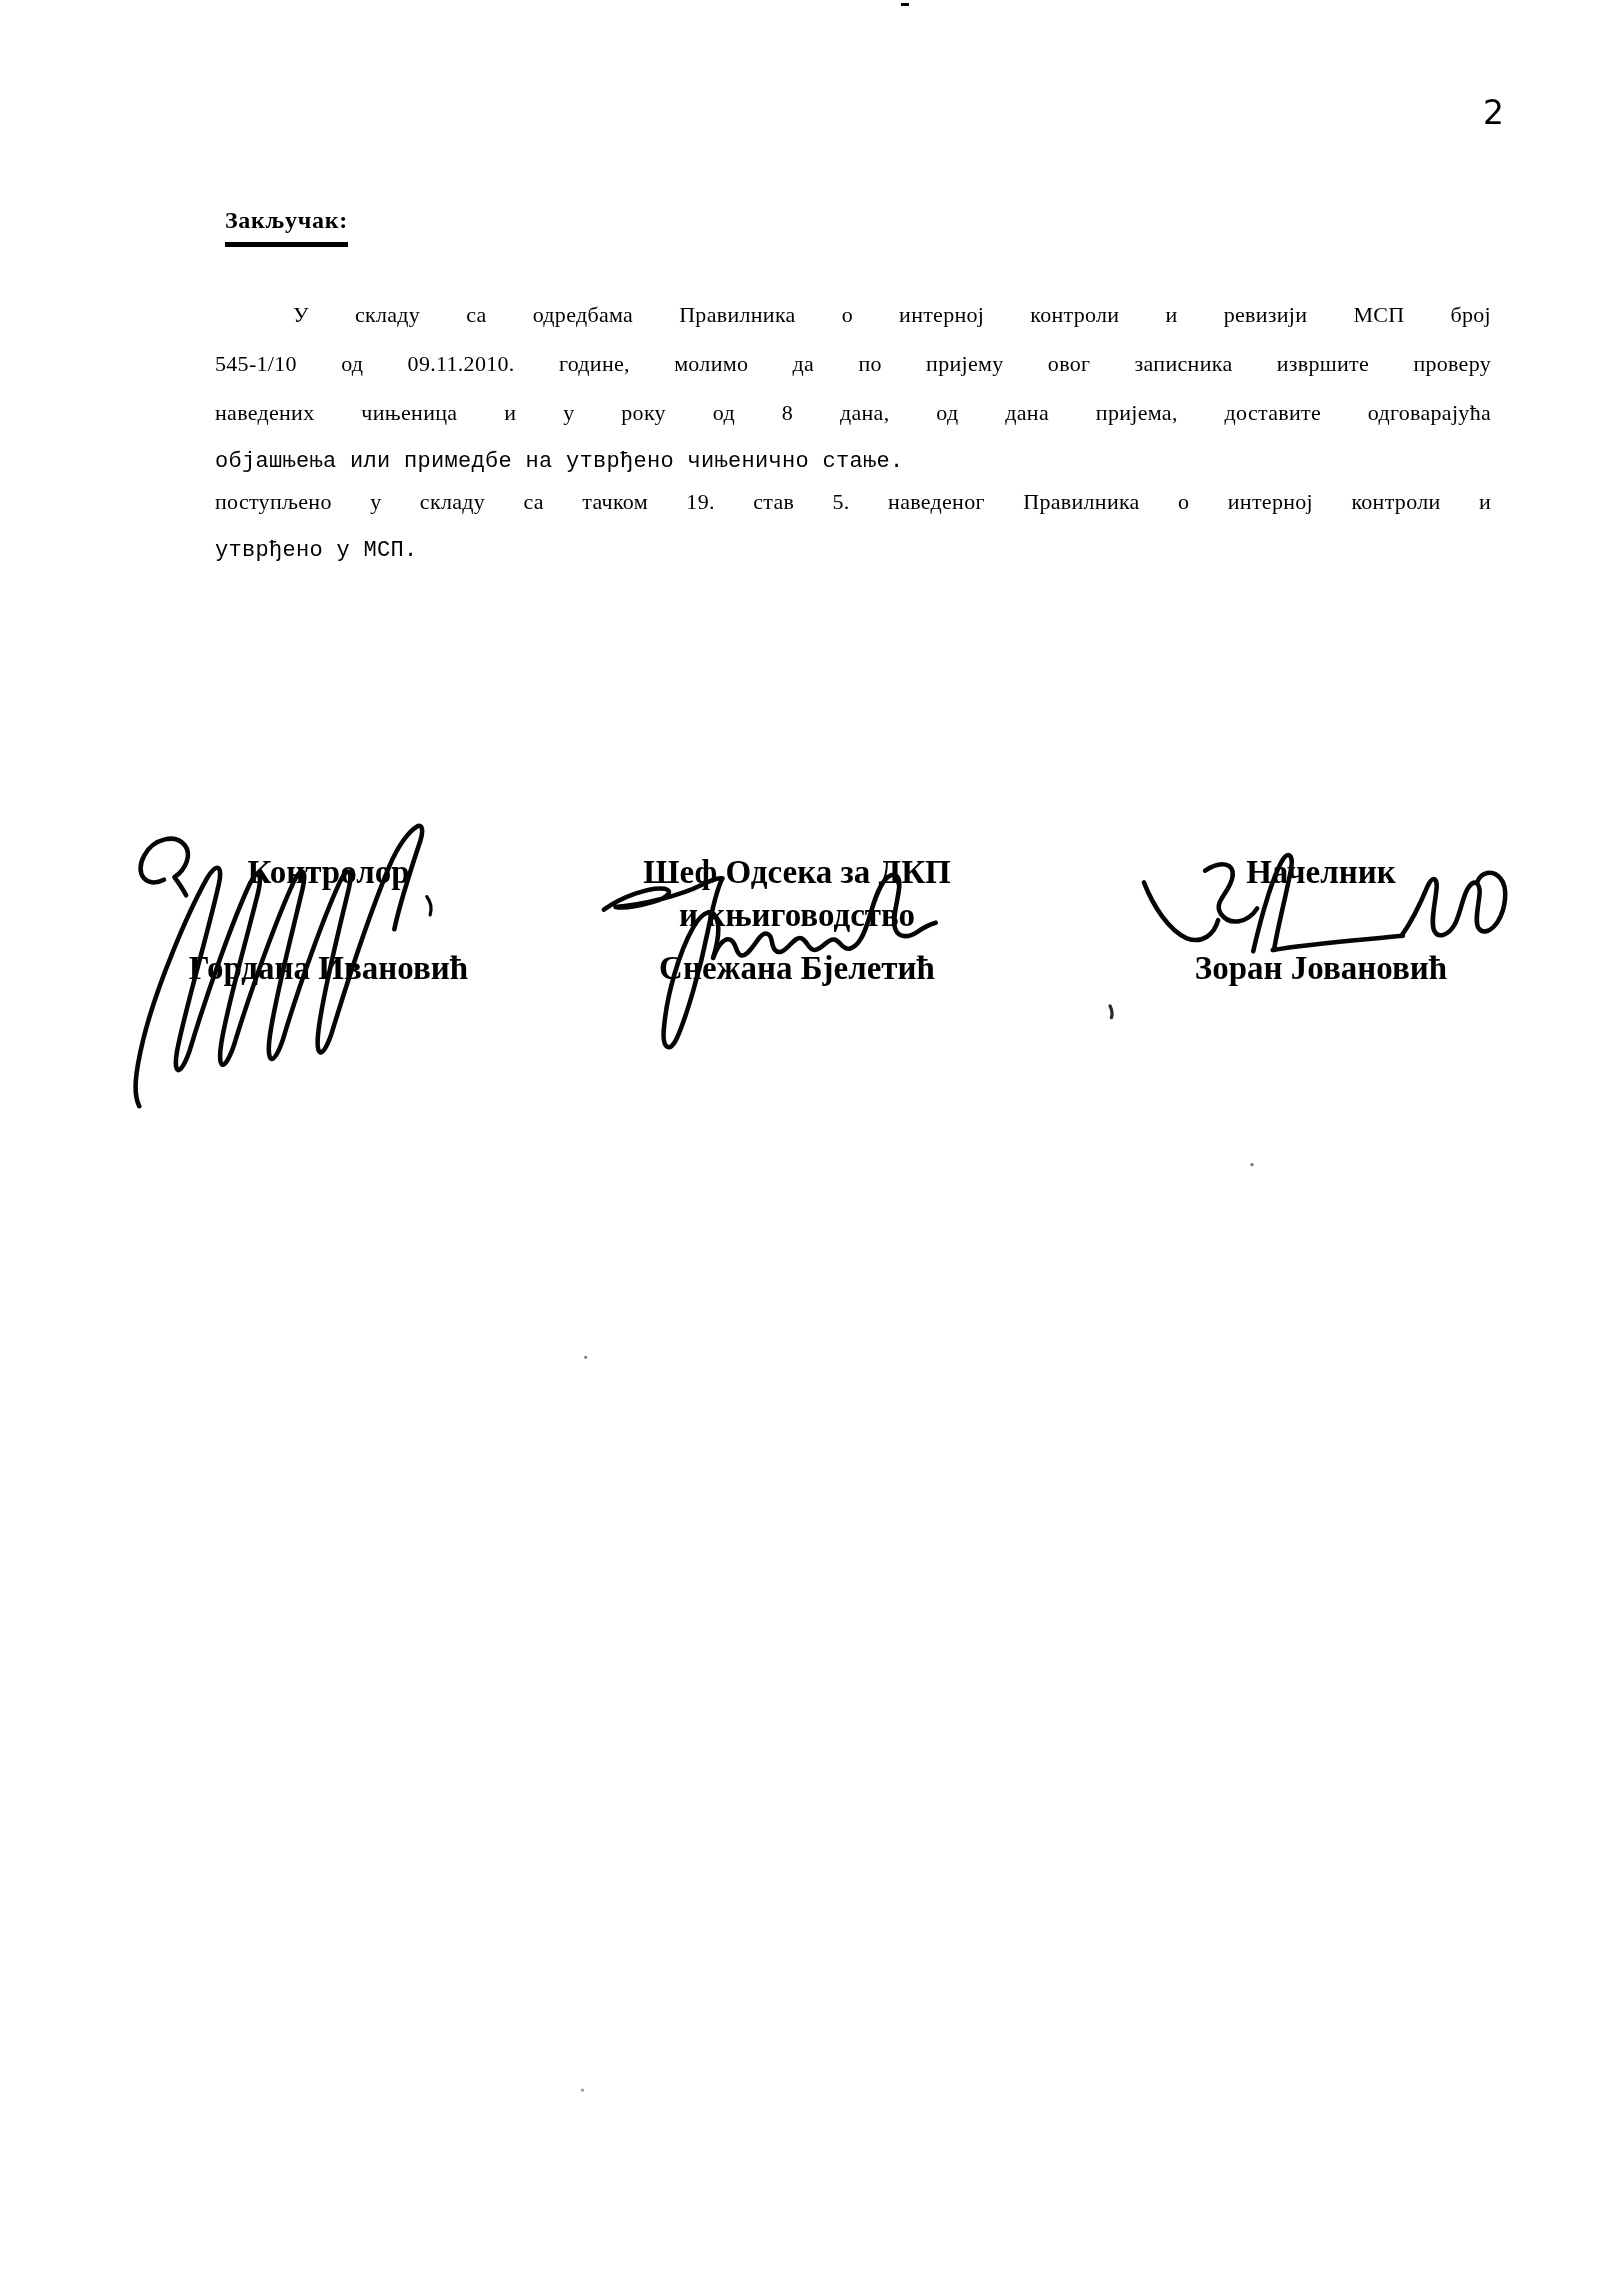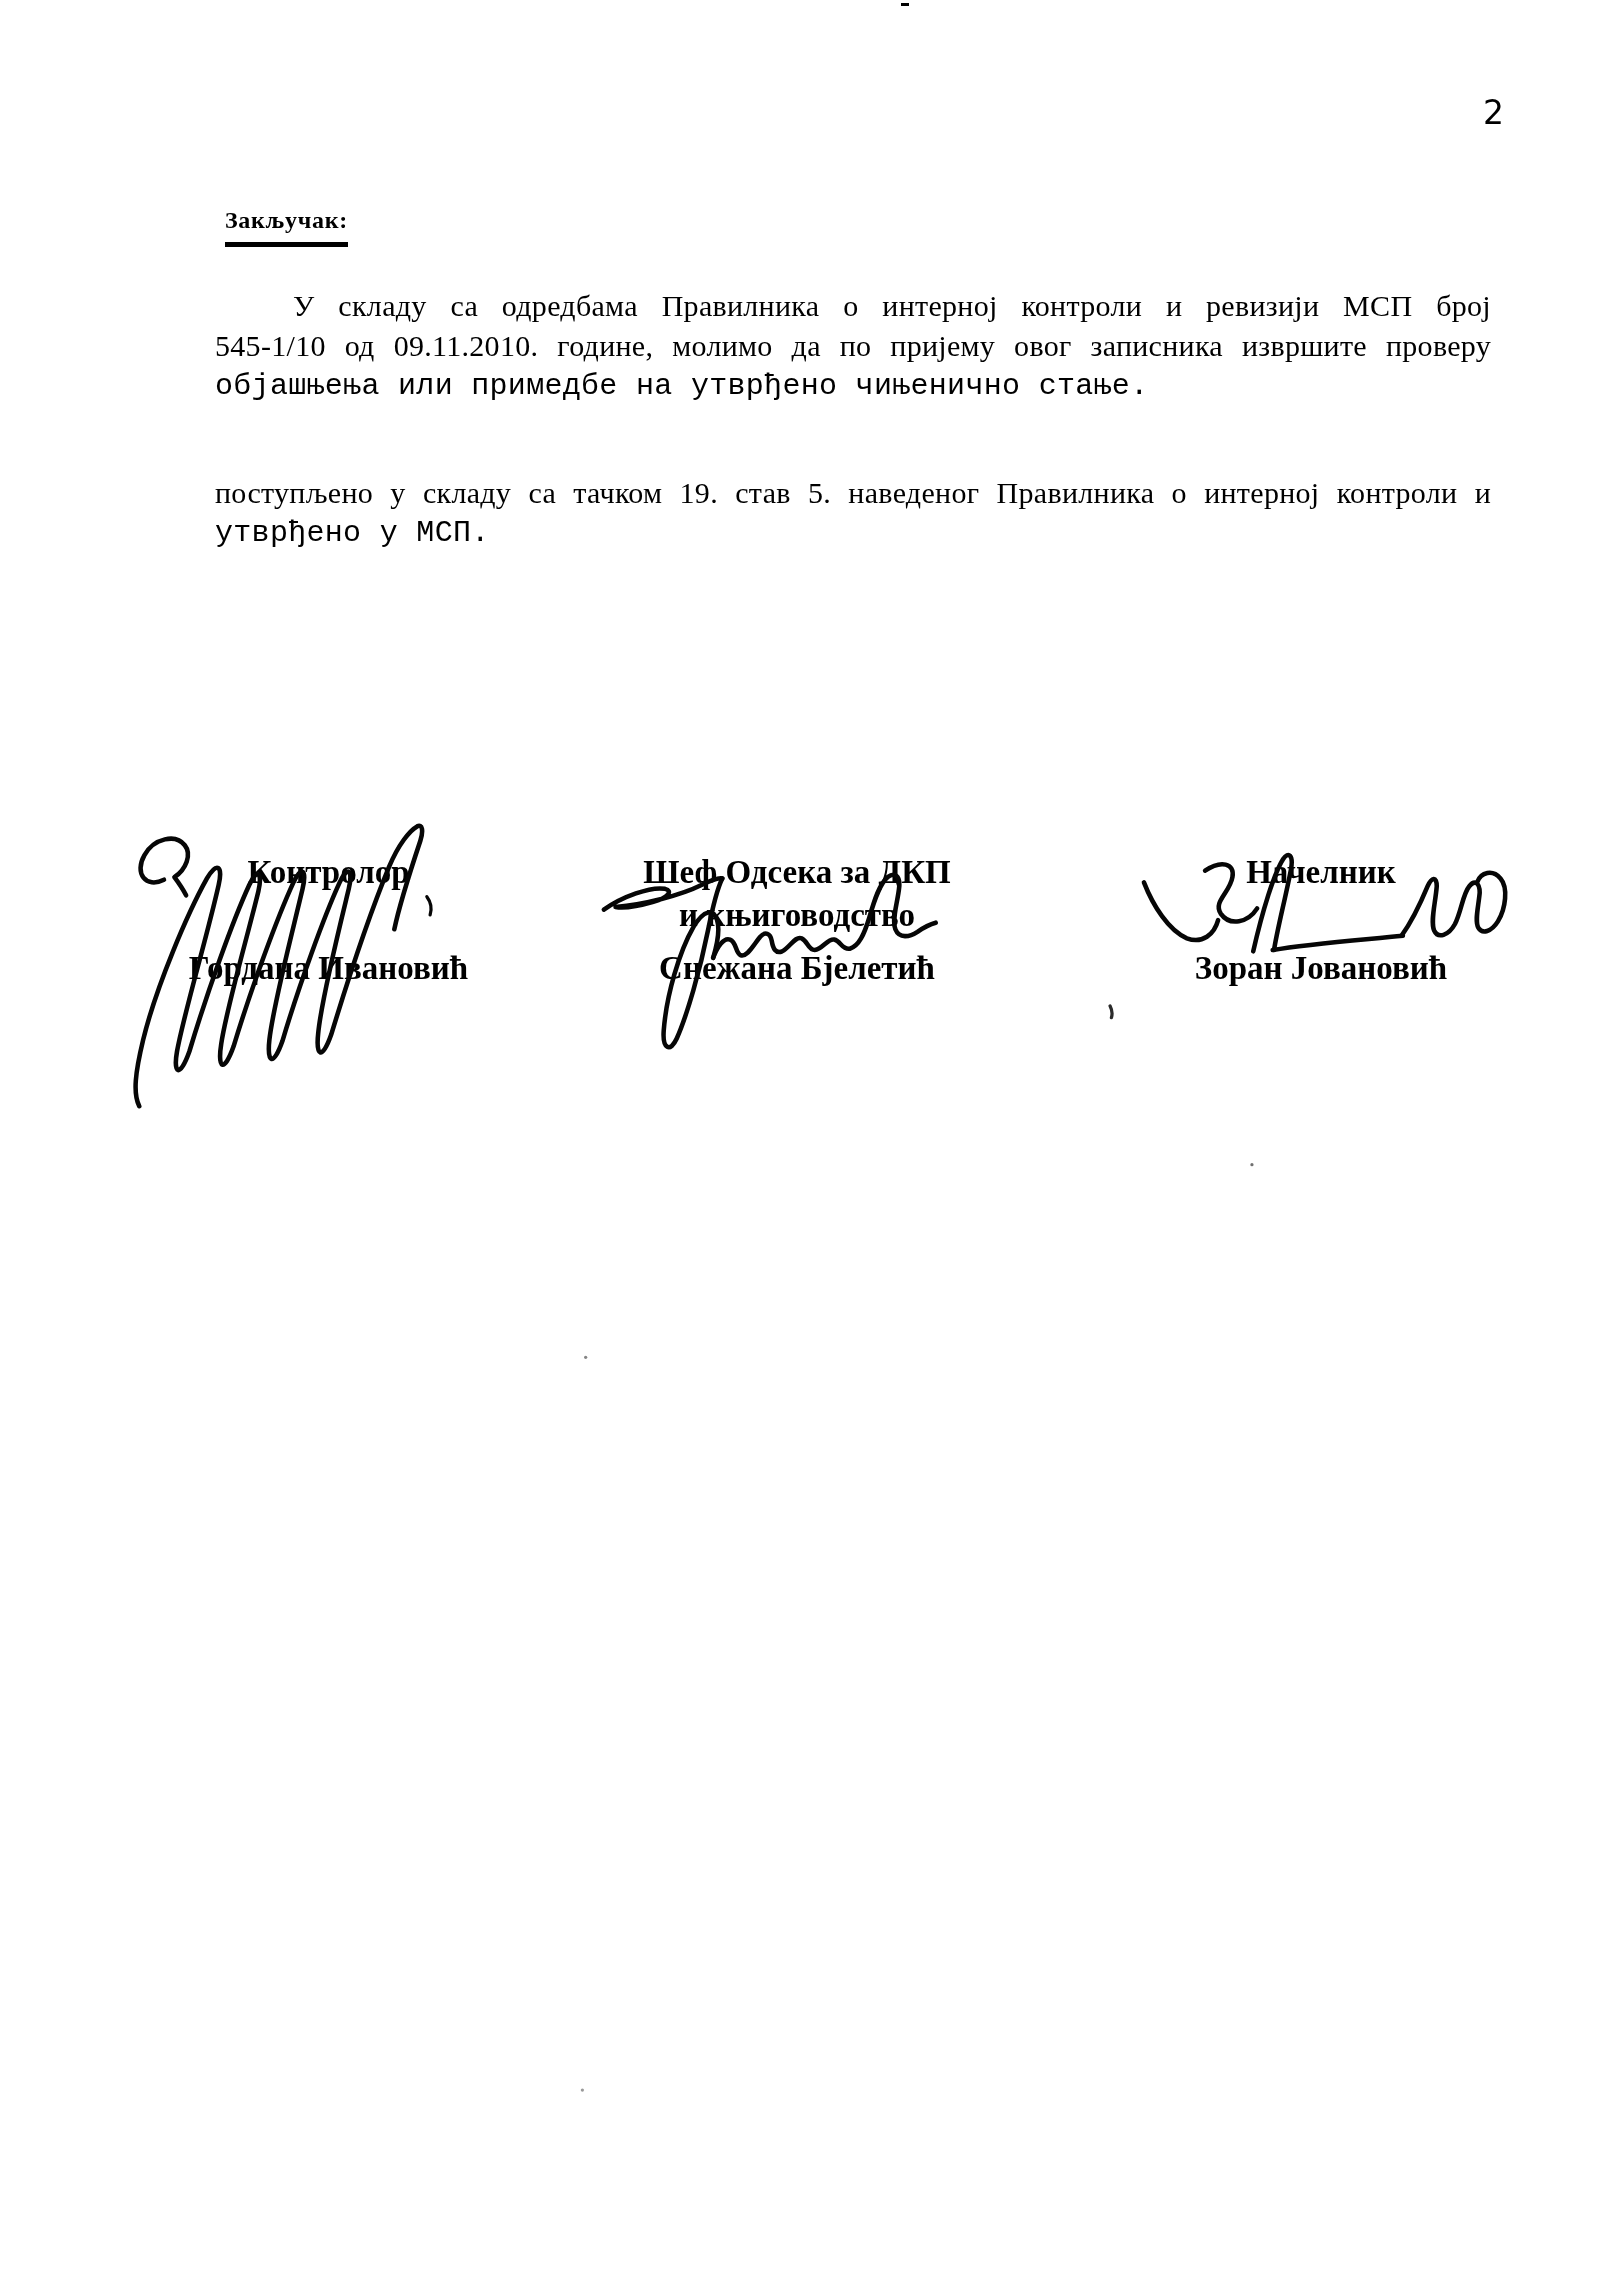--- a/index.html
+++ b/index.html
@@ -46,27 +46,28 @@
     display: inline-block;
   }
   .para {
     position: absolute;
     left: 215px;
     width: 1276px;
   }
   .para-1 { top: 286px; }
   .para-2 { top: 473px; }
   .line {
-    font-size: 30px;
+    font-size: 22px;
     line-height: 40px;
     height: 40px;
     white-space: normal;
     text-align: justify;
     text-align-last: justify;
     letter-spacing: 0.3px;
+    margin-top: 9px;
   }
   .line.first { text-indent: 78px; }
   .line.last  { text-align-last: left; font-family: Liberation Mono, monospace; }
   .sig-block {
     position: absolute;
     text-align: center;
   }
   .sig-left   { top: 851px; left: 166px;  width: 325px; }
   .sig-middle { top: 851px; left: 628px;  width: 338px; }
   .sig-right  { top: 851px; left: 1152px; width: 338px; }
@@ -107,20 +108,21 @@
 
   <div class="top-dash"></div>
 
   <div class="page-number">2</div>
 
   <div class="heading">Закључак:</div>
 
   <div class="para para-1">
     <div class="line first">У складу са одредбама Правилника о интерној контроли и ревизији МСП број</div>
     <div class="line">545-1/10 од 09.11.2010. године, молимо да по пријему овог записника извршите проверу</div>
+    <div class="line">наведених чињеница и у року од 8 дана, од дана пријема, доставите одговарајућа</div>
     <div class="line last">објашњења или примедбе на утврђено чињенично стање.</div>
   </div>
 
   <div class="para para-2">
     <div class="line">поступљено у складу са тачком 19. став 5. наведеног Правилника о интерној контроли и</div>
     <div class="line last">утврђено у МСП.</div>
   </div>
 
   <div class="sig-block sig-left">
     <div class="sig-title">

